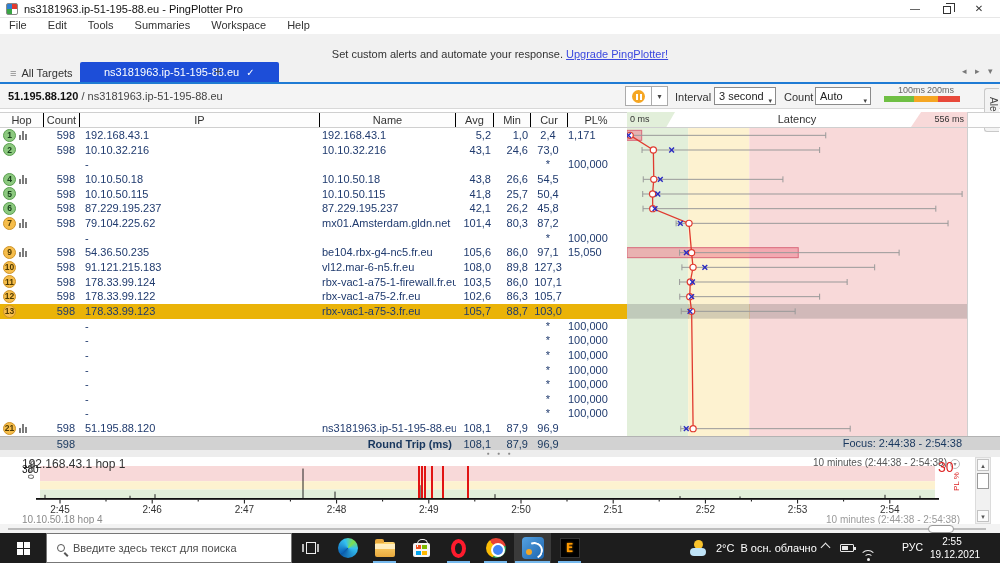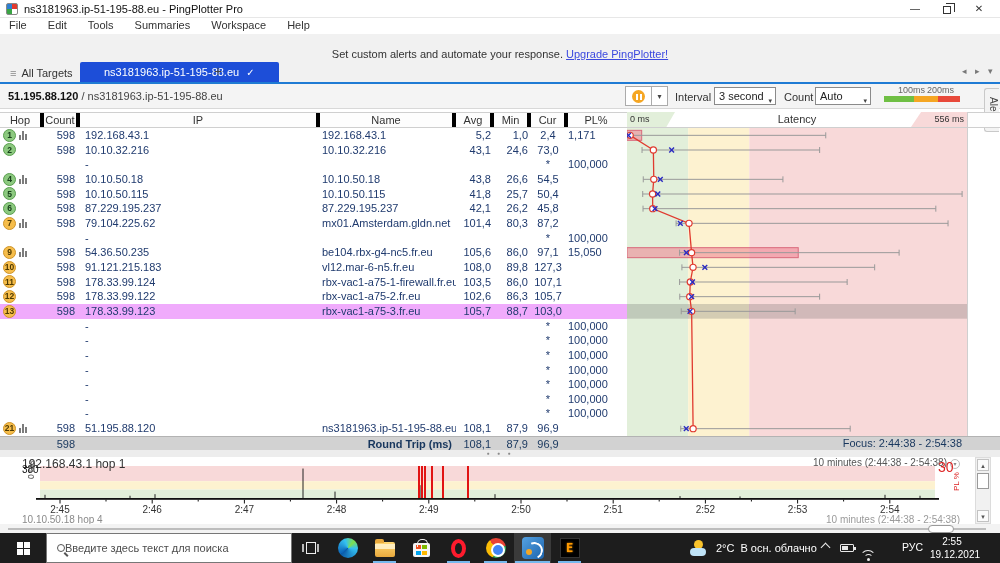--- a/index.html
+++ b/index.html
@@ -46,24 +46,24 @@
 #focus-label{left:784px;top:7px;color:#333}
 #focus-box{left:815px;width:56px}
 #legend{left:884px;top:1px;width:76px;height:20px}
 #legend .lab{position:absolute;top:0;font-size:9px;color:#666}
 #legend .bar{position:absolute;top:11px;left:0;width:76px;height:6px;display:flex}
 #legend .bar i{height:6px}
 #legend .t1{left:14px}#legend .t2{left:43px}
 #alerts-tab{top:88px;left:984px;width:15px;height:44px;background:#f3f3f3;border:1px solid #c9c9c9;border-right:none;writing-mode:vertical-rl;text-align:center;font-size:10px;color:#444;border-radius:3px 0 0 3px}
 
 #thead{top:112px;left:0;width:1000px;height:16px;background:#fdfdfd;border-top:1px solid #cfcfcf;border-bottom:1px solid #cfcfcf;display:flex}
-.hc{height:14px;line-height:14px;text-align:center;color:#333;border-right:4px solid #000000}
+.hc{height:14px;line-height:14px;text-align:center;color:#333;border-right:1px solid #000000}
 #tbody{top:128px;left:0;width:967px;height:308px;background:#fff}
 .trow{display:flex;height:14.6667px}
-.trow.sel{background:#f0abfc}
+.trow.sel{background:#eab308}
 .cell{font-size:11px;line-height:14.6px;color:#1f3a6e;white-space:nowrap;overflow:hidden}
 .c-hop{width:44px;display:flex;align-items:center;padding-left:3px;gap:3px}
 .c-count{width:36px;text-align:right;padding-right:5px}
 .c-ip{width:240px;padding-left:5px}
 .c-name{width:136px;padding-left:2px}
 .c-avg{width:38px;text-align:right;padding-right:3px}
 .c-min{width:37px;text-align:right;padding-right:3px}
 .c-cur{width:37px;text-align:center;padding-right:3px}
 .c-pl{width:56px;padding-right:6px}
 .hopnum{display:inline-flex;width:13px;height:13px;border-radius:50%;align-items:center;justify-content:center;font-size:8.5px;font-weight:bold;flex:none}
@@ -105,21 +105,21 @@
 #vscroll .down{bottom:1px}
 
 #hscroll{top:524px;left:0;width:1000px;height:9px;background:#f3f3f3}
 #hscroll .track{position:absolute;left:8px;right:14px;top:4px;height:2px;background:#bdbdbd}
 #hscroll .thumb{position:absolute;left:928px;top:0.5px;width:26px;height:8px;background:#fff;border:1px solid #9a9a9a;border-radius:4px}
 
 #taskbar{top:533px;left:0;width:1000px;height:30px;background:#1d1d1d}
 #start-btn{left:0;top:0;width:46px;height:30px;display:flex;align-items:center;justify-content:center}
 #win-logo{width:13px;height:13px;display:grid;grid-template-columns:6px 6px;grid-template-rows:6px 6px;gap:1px}
 #win-logo i{background:#fdfdfd}
-#search-box{left:46px;top:0;width:246px;height:30px;background:#fff;border:1px solid #777;display:flex;align-items:center;padding-left:10px;}
+#search-box{left:46px;top:0;width:246px;height:30px;background:#fff;border:1px solid #777;display:flex;align-items:center;padding-left:10px;gap:8px}
 #search-box .txt{color:#4d4d4d;font-size:11px}
 .mag{width:8px;height:8px;border:1.6px solid #555;border-radius:50%;position:relative}
 .mag::after{content:"";position:absolute;left:7px;top:7px;width:5px;height:1.6px;background:#555;transform:rotate(45deg);transform-origin:0 0}
 .tb-icon{top:0;width:37px;height:30px;display:flex;align-items:center;justify-content:center;position:absolute}
 .tb-icon.open::after{content:"";position:absolute;bottom:0;left:7px;right:7px;height:2px;background:#76b9ed}
 .tb-icon.active{background:#3a3a3a}
 .tb-icon.active::after{left:1px;right:1px}
 #ic-taskview{left:292px}#ic-edge{left:329px}#ic-explorer{left:366px}#ic-store{left:403px}#ic-opera{left:440px}#ic-chrome{left:477px}#ic-pingplotter{left:514px}#ic-eve{left:551px}
 .tv{width:15px;height:12px;position:relative}
 .tv .mid{position:absolute;left:2.5px;top:0;width:10px;height:12px;border:1.5px solid #eee;background:transparent}

